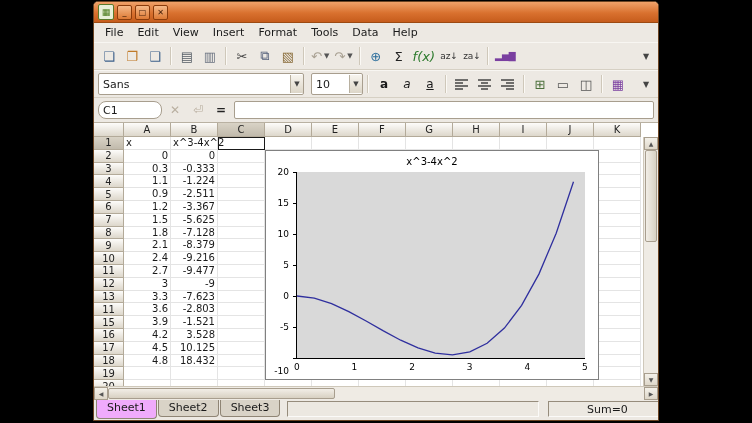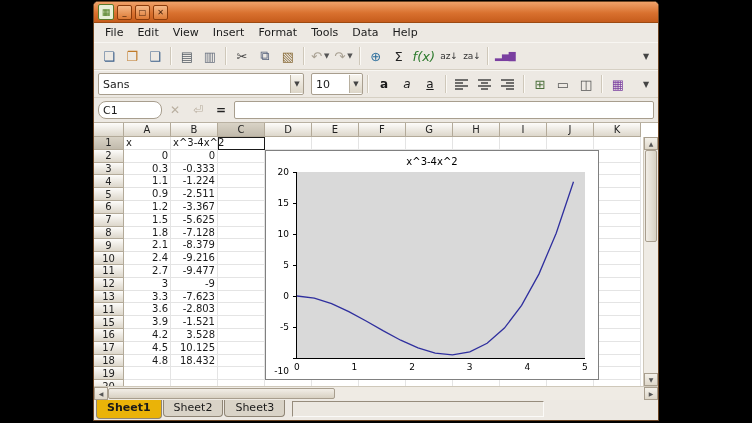--- a/index.html
+++ b/index.html
@@ -75,21 +75,21 @@
   
   .hscroll{height:13px;flex:0 0 13px;display:flex;background:#efebe4;border-top:1px solid #cfc8ba;}
   .hscroll .arr{flex:0 0 14px;height:13px;}
   .hthumb{flex:0 0 225px;margin:1px 0;background:linear-gradient(#f2eee7,#d8d1c2);
           border:1px solid #a89e8e;border-radius:2px;}
   .htrack{flex:1;}
   
   .tabrow{height:20px;flex:0 0 20px;display:flex;align-items:stretch;background:#EDE9E3;padding:0 2px;gap:1px;}
   .tab{padding:1px 10px 0;font-size:11px;border:1px solid #8f8575;border-top:none;border-radius:0 0 4px 4px;
        background:#d9d3c7;height:15px;}
-  .tab.active{background:#eab308;height:17px;font-weight:bold;}
+  .tab.active{background:#f0abfc;height:17px;font-weight:normal;}
   .sunken{box-sizing:border-box;border:1px solid;border-color:#968c7c #fbfaf8 #fbfaf8 #968c7c;background:#ece8e1;}
   .tab-spacer{flex:0 0 252px;height:16px;margin-top:1px;margin-left:6px;}
   .sum-box{flex:0 0 118px;height:16px;margin-top:1px;margin-left:8px;font-size:11px;
            display:flex;align-items:center;justify-content:center;}
   
   .chart{position:absolute;left:171px;top:27px;width:332px;height:228px;background:#fff;
          border:1px solid #808080;z-index:5;}
   .chart-title{position:absolute;top:5px;left:0;right:0;text-align:center;font-size:10px;color:#000;}
   .plot{position:absolute;left:30px;top:21px;width:288px;height:186px;background:#d9d9d9;
         border-left:1px solid #000;border-bottom:1px solid #000;}
@@ -605,15 +605,16 @@
     <div class="arr">▶</div>
   </div>
 
   <div class="tabrow">
     <span id="tabs" style="display:flex;gap:1px">
         <div class="tab active">Sheet1</div>
         <div class="tab">Sheet2</div>
         <div class="tab">Sheet3</div>
       </span>
     <span class="sunken tab-spacer"></span>
+    <span class="sunken sum-box">Sum=0</span>
   </div>
 
 </div>
 
 </body></html>

